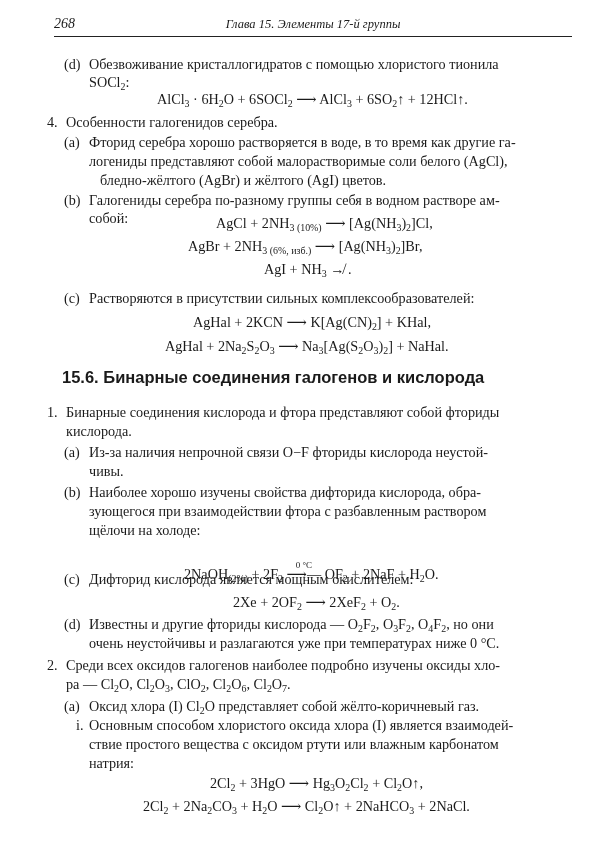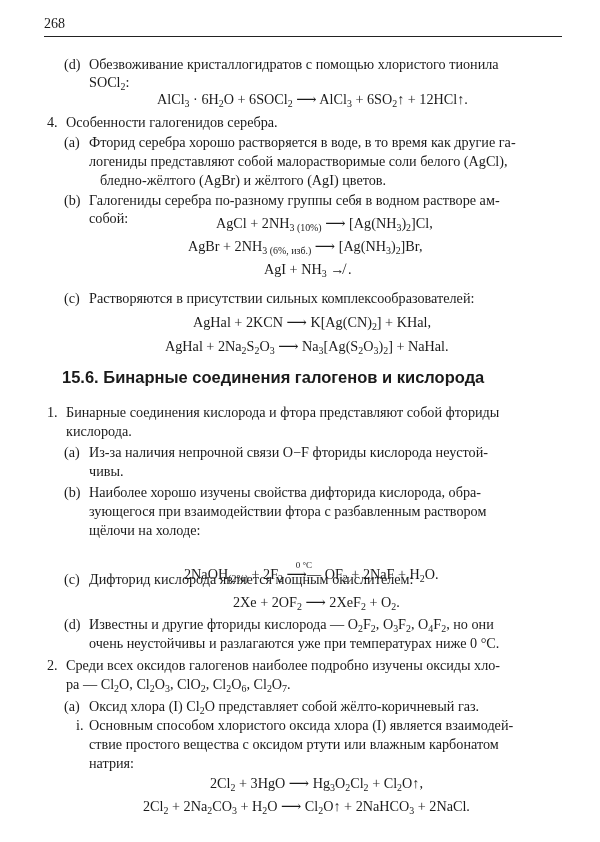--- a/index.html
+++ b/index.html
@@ -1,33 +1,34 @@
 <!DOCTYPE html>
 <html><head>
 <meta charset="utf-8">
 <style>
   html, body { margin:0; padding:0; background:#ffffff; }
   body { width:600px; height:842px; position:relative; overflow:hidden;
          font-family:"Liberation Serif","DejaVu Serif",serif; color:#1a1a1a; font-size:14.2px; }
-  .hdr { position:absolute; left:44px; top:16px; width:518px; height:20px; border-bottom:1.4px solid #222; }
+  .hdr { position:absolute; left:54px; top:16px; width:518px; height:20px; border-bottom:1.4px solid #222;font-style:italic; }
   .pnum { position:absolute; left:0; top:0; font-size:14px; }
   .htitle { position:absolute; left:0; right:0; top:1px; text-align:center; font-size:12.5px; }
   .ln { position:absolute; white-space:nowrap; line-height:18px; }
   .lbl { position:absolute; white-space:nowrap; line-height:18px; }
   .h2 { position:absolute; left:62px; top:368px; font-family:"Liberation Sans","DejaVu Sans",sans-serif;
         font-weight:bold; font-size:16.5px; white-space:nowrap; }
   sub { font-size:70%; vertical-align:-0.35em; line-height:0; }
   .ovr { display:inline-block; position:relative;margin-top:20px; }
   .ovr .t { position:absolute; left:0; right:0; top:-9px; font-size:9px; text-align:center; }
 </style>
 </head>
 <body>
 
 <div class="hdr">
   <span class="pnum">268</span>
+  <span class="htitle">Глава 15. Элементы 17-й группы</span>
 </div>
 
 <span class="lbl" style="left:64px;top:55px">(d)</span>
 <span class="ln" style="left:89px;top:55px">Обезвоживание кристаллогидратов с помощью хлористого тионила</span>
 <span class="ln" style="left:89px;top:73px">SOCl<sub>2</sub>:</span>
 <span class="ln" style="left:157px;top:90px">AlCl<sub>3</sub> · 6H<sub>2</sub>O + 6SOCl<sub>2</sub> ⟶ AlCl<sub>3</sub> + 6SO<sub>2</sub>↑ + 12HCl↑.</span>
 
 <span class="lbl" style="left:47px;top:113px">4.</span>
 <span class="ln" style="left:66px;top:113px">Особенности галогенидов серебра.</span>
 

